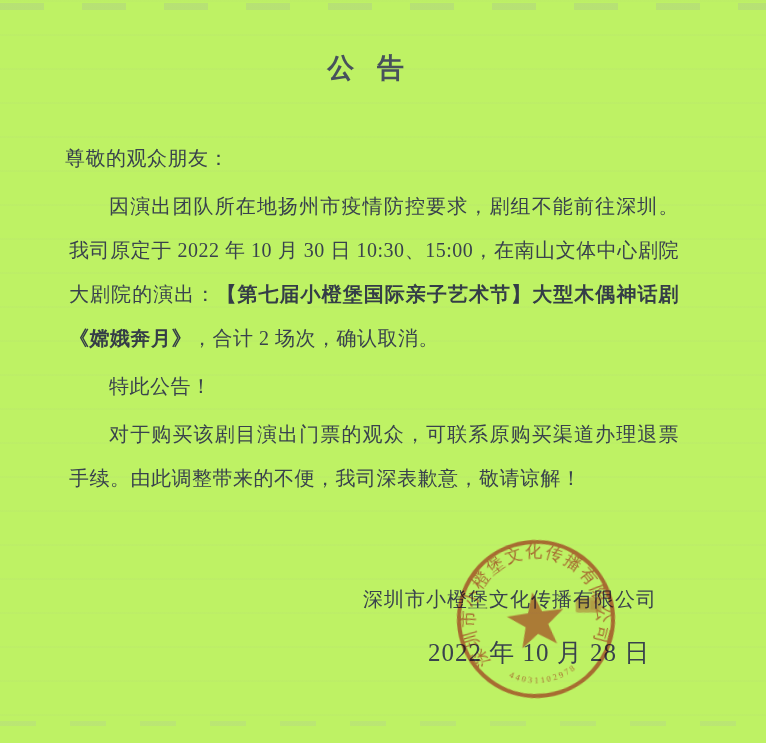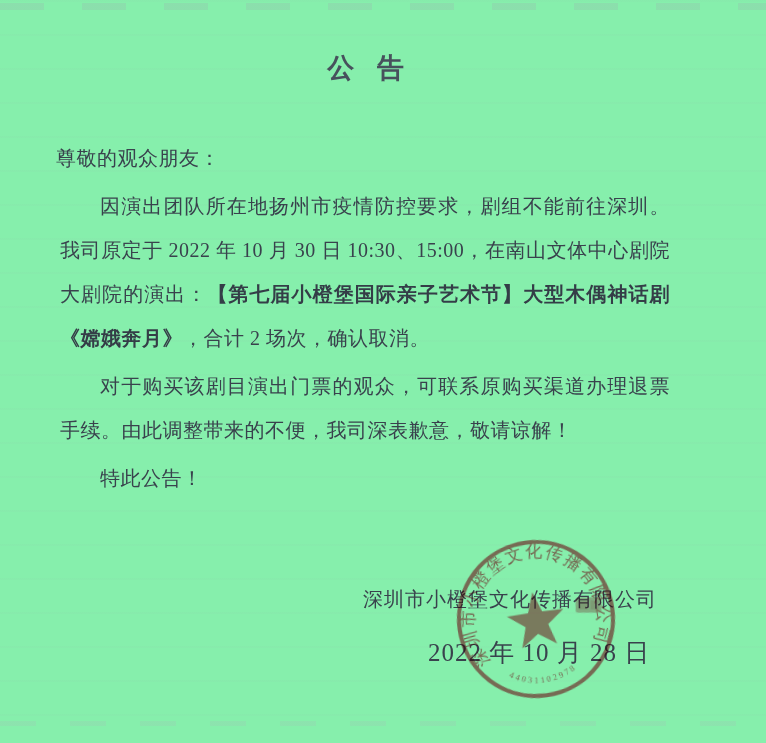--- a/index.html
+++ b/index.html
@@ -5,21 +5,21 @@
   html, body {
     margin: 0;
     padding: 0;
     background: #ffffff;
   }
   .page {
     position: relative;
     width: 766px;
     height: 743px;
     overflow: hidden;
-    background: #86efac;
+    background: #bef264;
     font-family: "Liberation Serif", "DejaVu Serif", serif;
     color: #39424d;
   }
   
   .page::before {
     content: "";
     position: absolute;
     inset: 0;
     background: repeating-linear-gradient(180deg,
       rgba(150,158,166,0.045) 0 2px, transparent 2px 34px);
@@ -52,21 +52,21 @@
     text-align: center;
     font-size: 27px;
     font-weight: 600;
     letter-spacing: 1px;
     word-spacing: 14px;
     color: #47515c;
   }
   .body {
     position: absolute;
     top: 136px;
-    left: 56px;
+    left: 65px;
     width: 618px;
     font-size: 20px;
     line-height: 44px;
     text-align: justify;
     letter-spacing: 0.5px;
   }
   .salutation {
     margin: 0;
     text-indent: 0;
   }
@@ -121,22 +121,22 @@
 
   <div class="artifact top"></div>
   <div class="artifact bottom"></div>
 
   <h1 class="title">公 告</h1>
 
   <div class="body">
     <p class="salutation">尊敬的观众朋友：</p>
     <div>
         <p class="para"><span class="seg">因演出团队所在地扬州市疫情防控要求，剧组不能前往深圳。我司原定于 2022 年 10 月 30 日 10:30、15:00，在南山文体中心剧院 大剧院的演出：</span><span class="seg seg-bold">【第七届小橙堡国际亲子艺术节】大型木偶神话剧《嫦娥奔月》</span><span class="seg">，合计 2 场次，确认取消。</span></p>
+        <p class="para"><span class="seg">特此公告！</span></p>
         <p class="para"><span class="seg">对于购买该剧目演出门票的观众，可联系原购买渠道办理退票手续。由此调整带来的不便，我司深表歉意，敬请谅解！</span></p>
-        <p class="para"><span class="seg">特此公告！</span></p>
       </div>
   </div>
 
   <div class="signature-company">深圳市小橙堡文化传播有限公司</div>
   <div class="signature-date">2022 年 10 月 28 日</div>
 
   <div class="stamp">
     <svg width="172" height="172" viewBox="0 0 172 172">
       <defs>
         <path id="ringPath" d="M 35.2 121.6 A 62 62 0 1 1 136.8 121.6" fill="none"></path>

